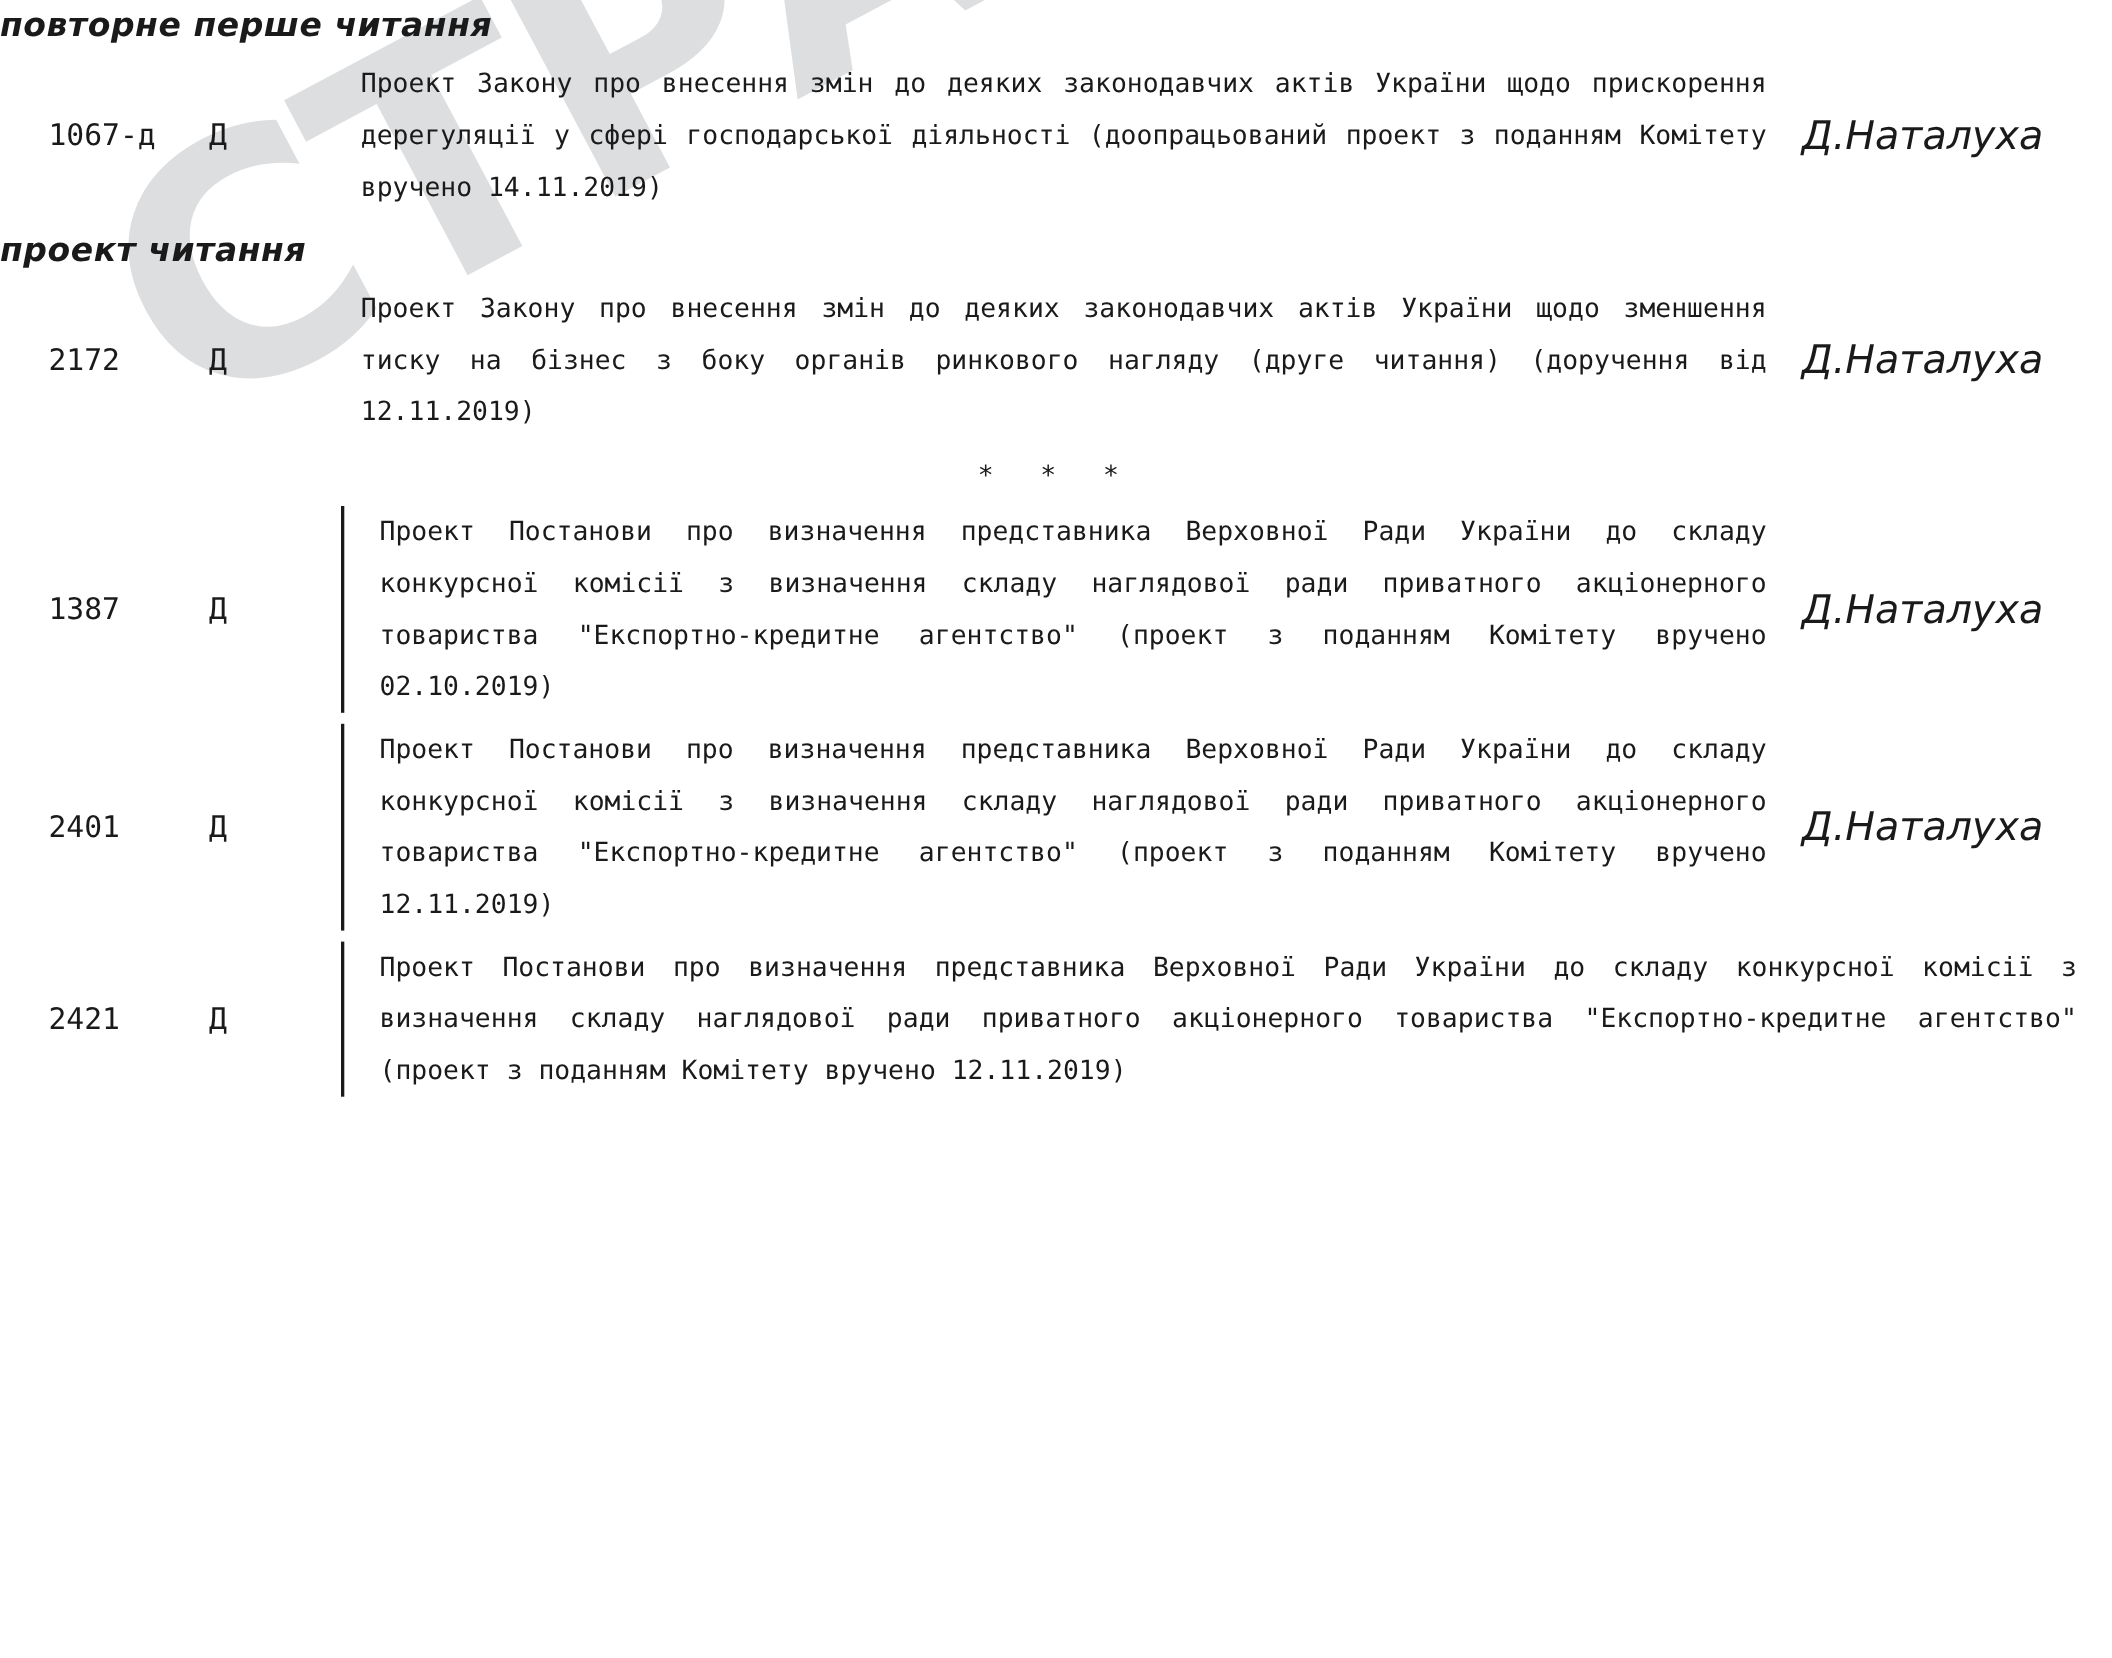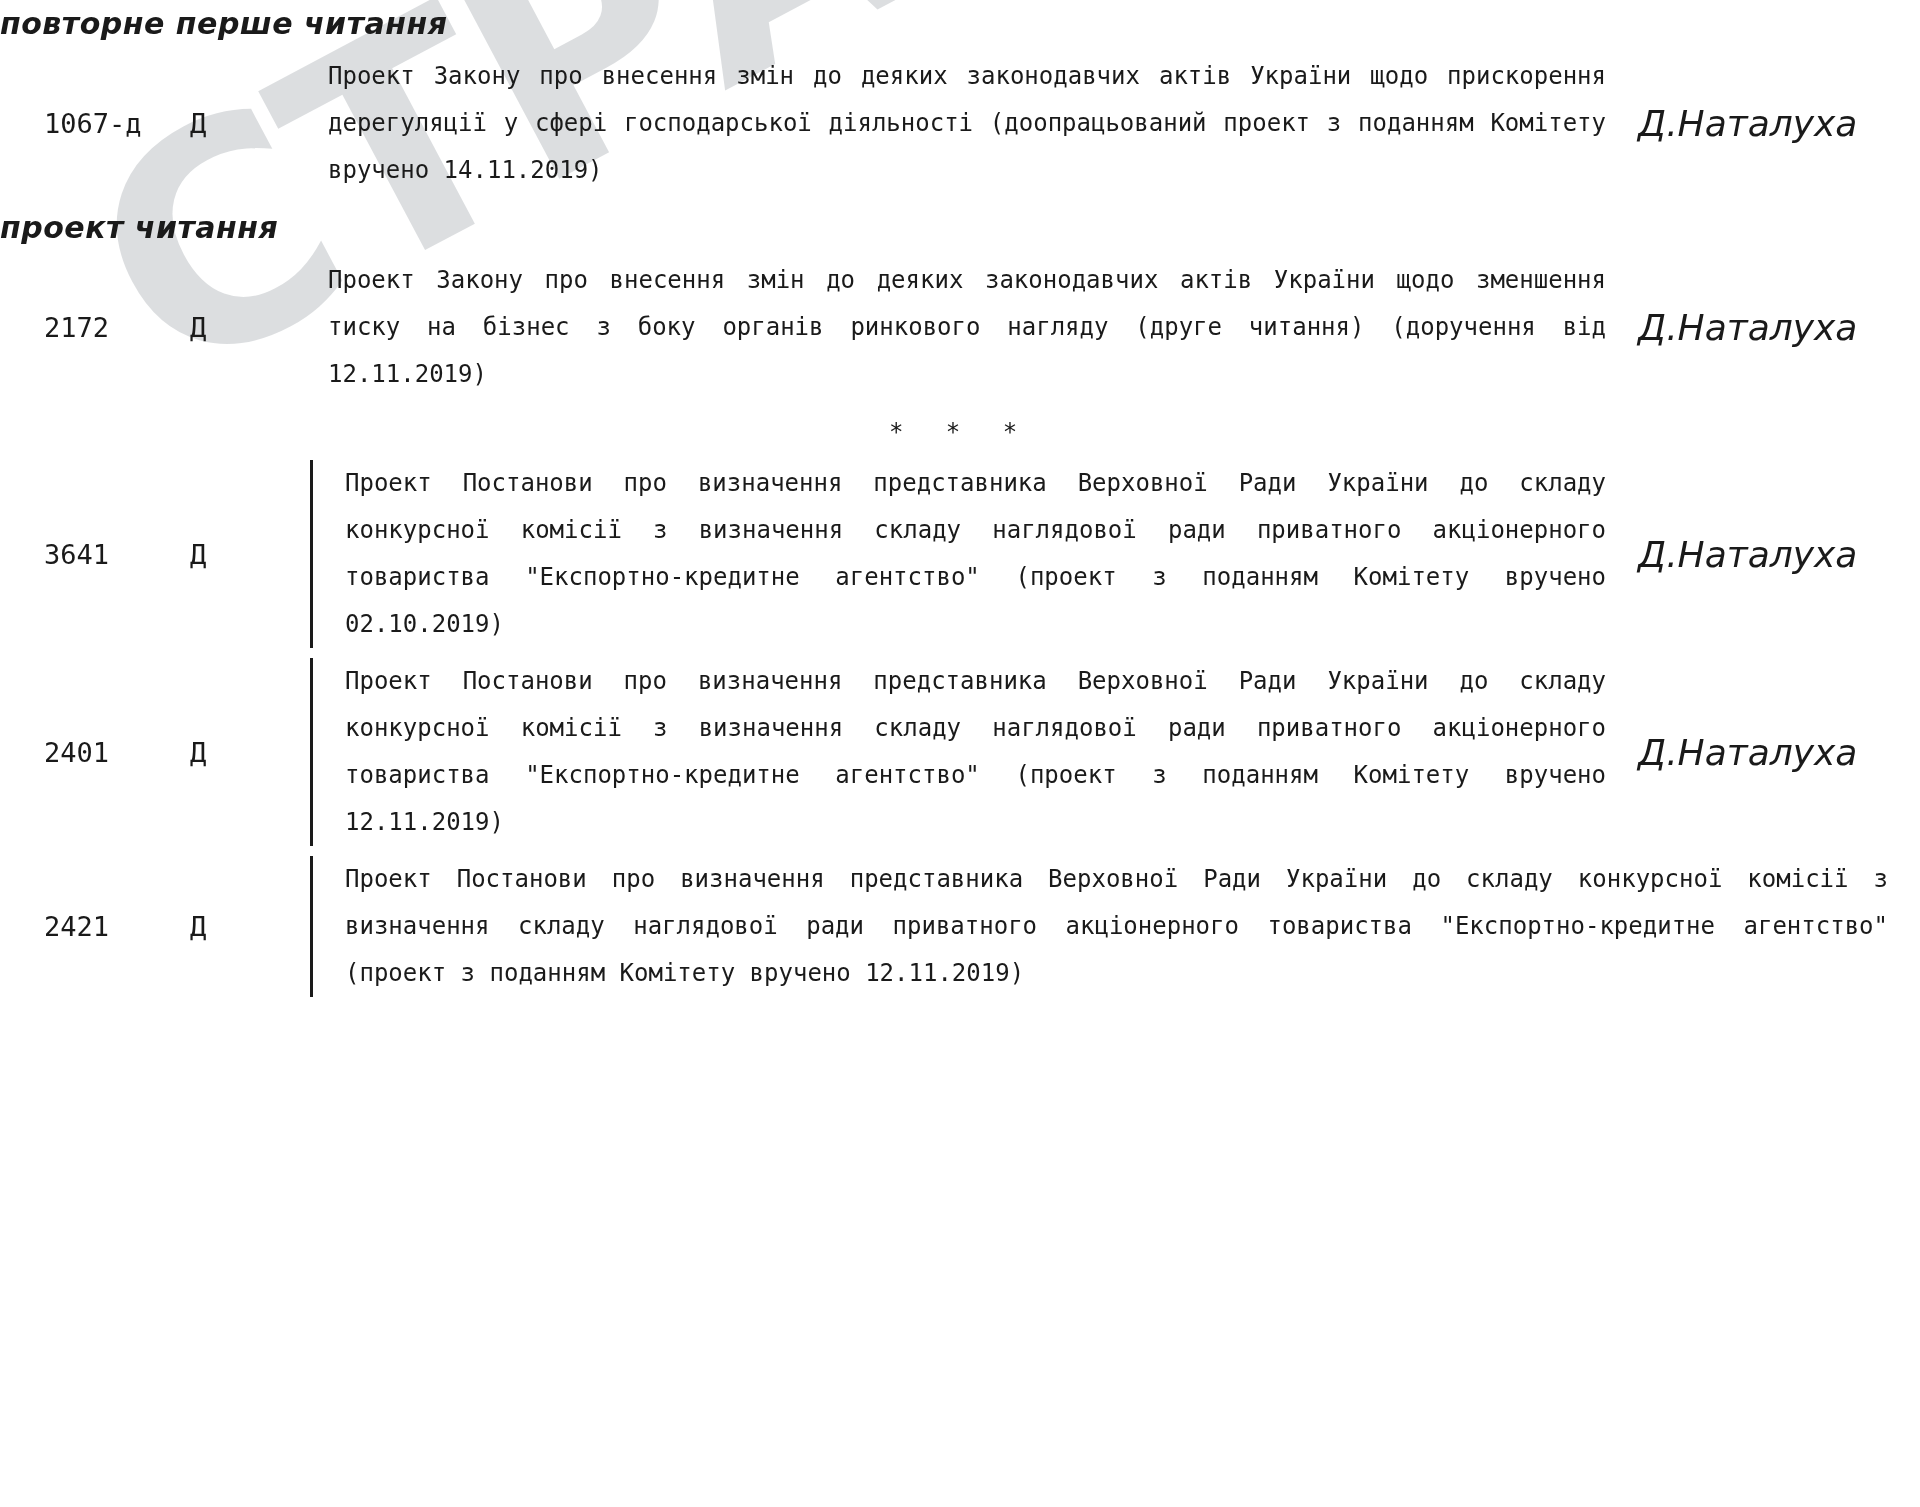--- a/index.html
+++ b/index.html
@@ -148,21 +148,21 @@
   <div class="item">
     <div class="col-number">2172</div>
     <div class="col-mark">Д</div>
     <div class="col-body">Проект Закону про внесення змін до деяких законодавчих актів України щодо зменшення тиску на бізнес з боку органів ринкового нагляду (друге читання) (доручення від 12.11.2019)</div>
     <div class="col-author">Д.Наталуха</div>
   </div>
 
   <div class="stars">* * *</div>
 
   <div class="item with-rule">
-    <div class="col-number">3641</div>
+    <div class="col-number">1387</div>
     <div class="col-mark">Д</div>
     <div class="col-body">Проект Постанови про визначення представника Верховної Ради України до складу конкурсної комісії з визначення складу наглядової ради приватного акціонерного товариства "Експортно-кредитне агентство" (проект з поданням Комітету вручено 02.10.2019)</div>
     <div class="col-author">Д.Наталуха</div>
   </div>
 
   <div class="item with-rule">
     <div class="col-number">2401</div>
     <div class="col-mark">Д</div>
     <div class="col-body">Проект Постанови про визначення представника Верховної Ради України до складу конкурсної комісії з визначення складу наглядової ради приватного акціонерного товариства "Експортно-кредитне агентство" (проект з поданням Комітету вручено 12.11.2019)</div>
     <div class="col-author">Д.Наталуха</div>

